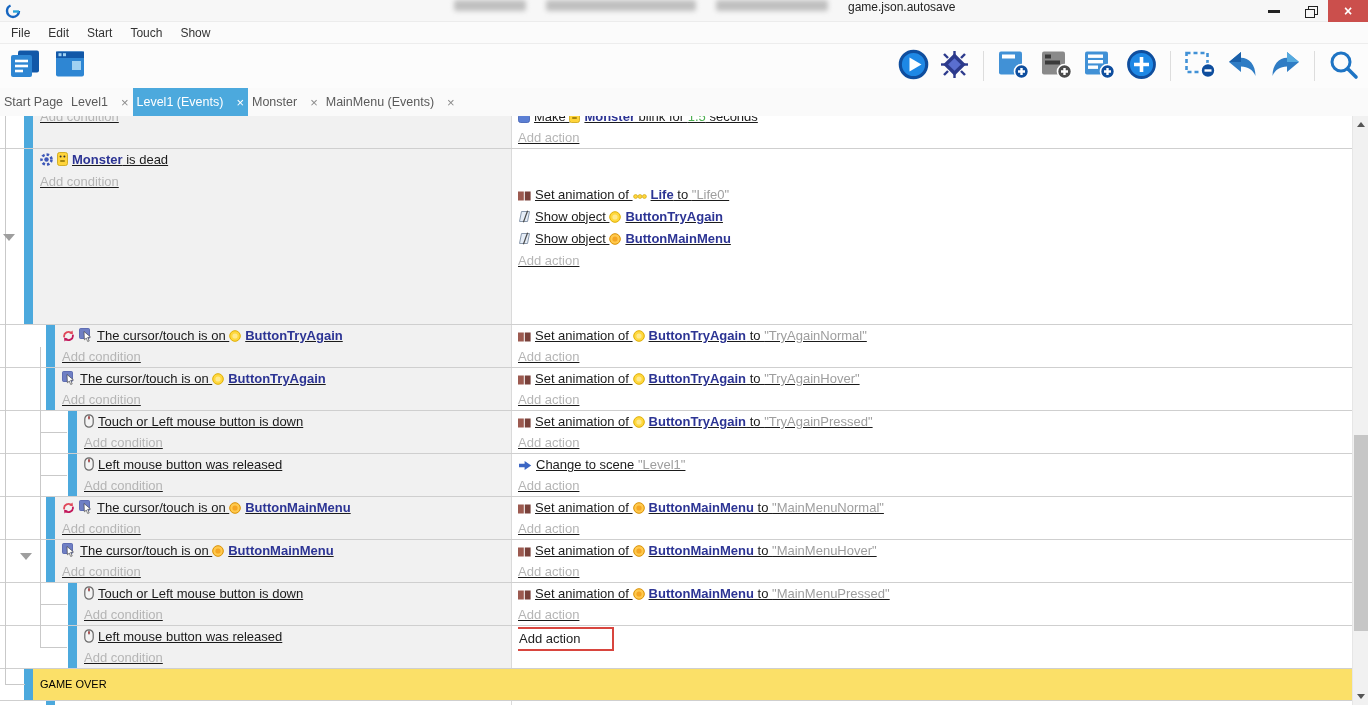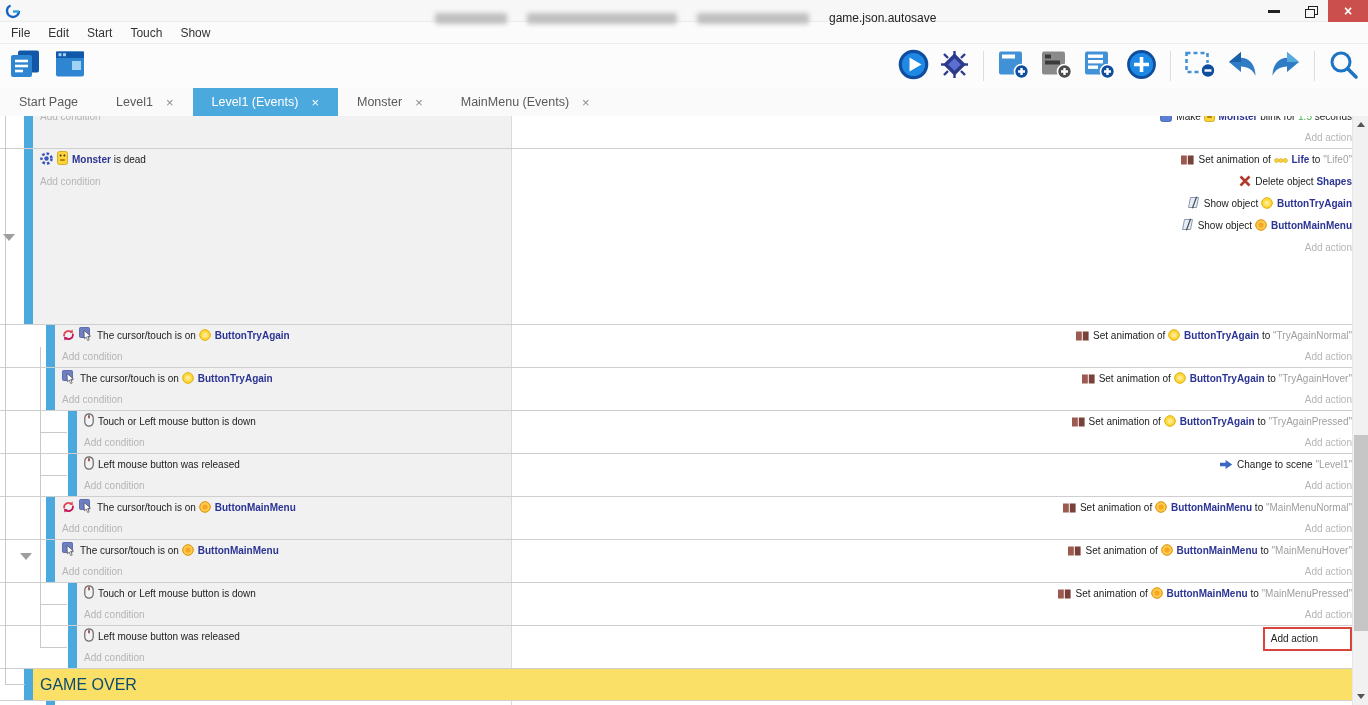--- a/index.html
+++ b/index.html
@@ -3,21 +3,21 @@
 <meta charset="utf-8">
 <style>
   * { box-sizing: border-box; margin: 0; padding: 0; }
   html,body { width:1368px; height:705px; }
   body { font-family:"Liberation Sans", sans-serif; background:#fff; }
   #win { position:relative; width:1368px; height:705px; background:#fff; overflow:hidden; }
 
   
   .titlebar { height:22px; background:#f7f7f7; border-bottom:1px solid #ececec; position:relative; display:flex; align-items:center; }
   .logo { margin-left:5px; display:flex; align-items:center; }
-  .title-wrap { position:absolute; left:435px; top:0; height:36px; display:flex; align-items:center; gap:20px; }
+  .title-wrap { position:absolute; left:454px; top:0; height:36px; display:flex; align-items:flex-start; gap:20px; }
   .blob { height:11px; background:#bfbfbf; border-radius:2px; filter:blur(2.5px); }
   .title-text { font-size:12px; color:#222; }
   .win-btns { position:absolute; right:0; top:0; height:22px; display:flex; }
   .win-btn { width:36px; height:22px; display:flex; align-items:center; justify-content:center; color:#222; cursor:default; }
   .min-glyph { width:12px; height:3px; background:#222; }
   .restore-glyph { width:11px; height:10px; position:relative; }
   .restore-glyph:before { content:""; position:absolute; left:3px; top:0; width:8px; height:7px; border:1px solid #222; }
   .restore-glyph:after { content:""; position:absolute; left:0; top:3px; width:8px; height:7px; border:1px solid #222; background:#f7f7f7; }
   .win-btn.close { width:40px; background:#cb4f4c; color:#fff; font-size:14px; font-weight:bold; }
 
@@ -27,43 +27,43 @@
 
   
   .toolbar { height:44px; background:#fcfcfc; display:flex; align-items:center; padding:0 8px; }
   .tb-left { display:flex; gap:10px; align-items:center; }
   .tb-right { margin-left:auto; display:flex; align-items:center; gap:8px; }
   .tb-btn { display:flex; align-items:center; justify-content:center; padding:1px; }
   .tb-sep { width:1px; height:30px; background:#ddd; margin:0 4px; }
 
   
   .tabbar { height:28px; background:#fafafa; display:flex; align-items:stretch; }
-  .tab { display:flex; align-items:center; padding:0 19px; font-size:12.5px; color:#5a5a5a; gap:13px; white-space:nowrap; }
+  .tab { display:flex; align-items:center; padding:0 4px; font-size:12.5px; color:#5a5a5a; gap:13px; white-space:nowrap; }
   .tab.active { background:#4ca9dd; color:#fff; }
   .tab .x { font-size:13px; color:#8a8a8a; }
   .tab.active .x { color:#fff; }
 
   
   #events { position:absolute; top:116px; left:0; width:1352px; height:589px; overflow:hidden; background:#fff; }
   #rows { position:absolute; top:-10px; left:0; right:0; }
   .ev { display:flex; border-bottom:1px solid #cfcfcf; position:relative; background:#fff; }
   .cond { width:512px; flex:none; position:relative; border-right:1px solid #dadada; }
   .cond .bar { position:absolute; top:0; bottom:0; width:9px; background:#4ca9dd; }
   .cond .fill { position:absolute; top:0; bottom:0; right:0; background:#f1f1f1; }
   .clines { position:relative; }
-  .line { white-space:nowrap; overflow:hidden; font-size:10px; color:#1b1b1b; }
-  .act { flex:1; background:#fff; padding-left:6px; position:relative;text-align:right; }
+  .line { white-space:nowrap; overflow:hidden; font-size:13px; color:#1b1b1b;text-decoration:underline; }
+  .act { flex:1; background:#fff; padding-left:6px; position:relative; }
   .ph { color:#b5b5b5; }
   .obj { font-weight:bold; color:#2c3494; }
   .str { color:#9e9e9e; }
   .grn { color:#4caf50; }
   .ic { display:inline-block; vertical-align:-2px; margin-right:4px; line-height:0; }
   .hl { display:inline-block; border:2px solid #d8453e; color:#222; padding:0 32px 1px 6px; margin-left:-7px; margin-top:1px; line-height:19px; background:#fff; }
   .comment-band { position:absolute; top:0; bottom:0; background:#fbe068; }
-  .comment-text { position:relative; font-size:16px; color:#0c4a6e; }
+  .comment-text { position:relative; font-size:11px; color:#000000; }
 
   
   .tree { position:absolute; pointer-events:none; z-index:5; }
   .tline { position:absolute; background:#c9c9c9; }
   .tarrow { position:absolute; width:0; height:0; border-left:6px solid transparent; border-right:6px solid transparent; border-top:7px solid #9e9e9e; }
 
   
   .vscroll { position:absolute; top:116px; right:0; width:16px; height:589px; background:#f1f1f1; border-left:1px solid #e6e6e6; }
   .varrow { position:absolute; left:4px; width:0; height:0; border-left:4px solid transparent; border-right:4px solid transparent; }
   .varrow.up { top:6px; border-bottom:5px solid #555; }
@@ -276,31 +276,28 @@
                   </svg></span><span class="ic"><svg width="11" height="14" viewBox="0 0 11 14">
                     <rect x="0.5" y="0.5" width="10" height="13" rx="2" fill="#ffd43a" stroke="#c9a20c" stroke-width="0.8"></rect>
                     <circle cx="3.6" cy="4.6" r="1" fill="#333"></circle>
                     <circle cx="7.4" cy="4.6" r="1" fill="#333"></circle>
                     <rect x="3" y="8.2" width="5" height="1.6" rx="0.8" fill="#8a6d00"></rect>
                   </svg></span><span class="obj">Monster</span><span> is dead</span></div>
               <div class="line" style="line-height:21.87px;padding-left:40px;"><span class="ph">Add condition</span></div>
             </div>
           </div>
           <div class="act">
-            <div class="line" style="line-height:21.87px;"><span class="ic"><svg width="13" height="10" viewBox="0 0 13 10">
+            <div class="line" style="line-height:21.87px;margin-top:35px;"><span class="ic"><svg width="13" height="10" viewBox="0 0 13 10">
                   <rect x="0" y="0.5" width="5.8" height="9" fill="#9c5a50"></rect>
                   <rect x="6.8" y="0.5" width="5.8" height="9" fill="#79413a"></rect>
                 </svg></span><span>Set animation of </span><span class="ic"><svg width="14" height="9" viewBox="0 0 14 9">
                   <circle cx="2.6" cy="4.5" r="2" fill="#ffd43a" stroke="#c9a20c" stroke-width="0.6"></circle>
                   <circle cx="7" cy="4.5" r="2" fill="#ffd43a" stroke="#c9a20c" stroke-width="0.6"></circle>
                   <circle cx="11.4" cy="4.5" r="2" fill="#ffd43a" stroke="#c9a20c" stroke-width="0.6"></circle>
                 </svg></span><span class="obj">Life</span><span> to </span><span class="str">"Life0"</span></div>
-            <div class="line" style="line-height:21.87px;"><span class="ic"><svg width="12" height="12" viewBox="0 0 12 12">
-                  <path d="M1.5 1.5 L10.5 10.5 M10.5 1.5 L1.5 10.5" stroke="#b03a2e" stroke-width="2.6"></path>
-                </svg></span><span>Delete object </span><span class="obj">Shapes</span></div>
             <div class="line" style="line-height:21.87px;"><span class="ic"><svg width="13" height="13" viewBox="0 0 13 13">
                   <path d="M3.5 1.5 h8 l-2 10 h-8 z" fill="#e5edf7" stroke="#8a99ad" stroke-width="1"></path>
                   <path d="M9.6 0.8 L5.4 12.2" stroke="#4a4a4a" stroke-width="1.2"></path>
                 </svg></span><span>Show object </span><span class="ic"><svg width="12" height="12" viewBox="0 0 12 12">
                   <circle cx="6" cy="6" r="5.3" fill="#ffd83d" stroke="#dfae04" stroke-width="1"></circle>
                   <circle cx="6" cy="6" r="2.6" fill="#ffe98c"></circle>
                 </svg></span><span class="obj">ButtonTryAgain</span></div>
             <div class="line" style="line-height:21.87px;"><span class="ic"><svg width="13" height="13" viewBox="0 0 13 13">
                   <path d="M3.5 1.5 h8 l-2 10 h-8 z" fill="#e5edf7" stroke="#8a99ad" stroke-width="1"></path>
                   <path d="M9.6 0.8 L5.4 12.2" stroke="#4a4a4a" stroke-width="1.2"></path>

